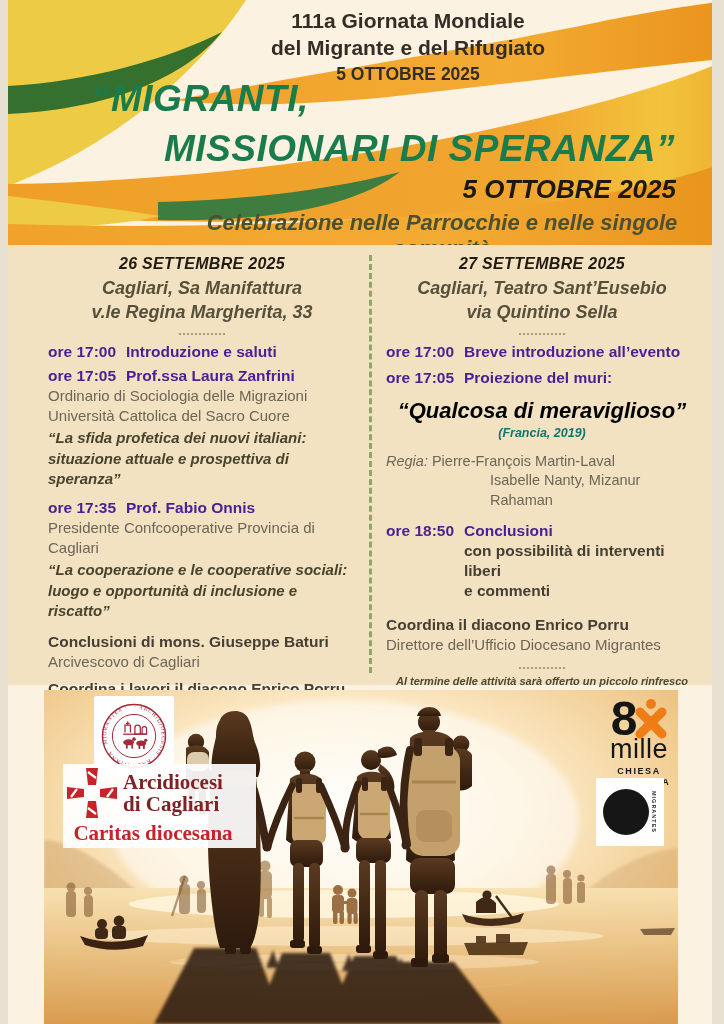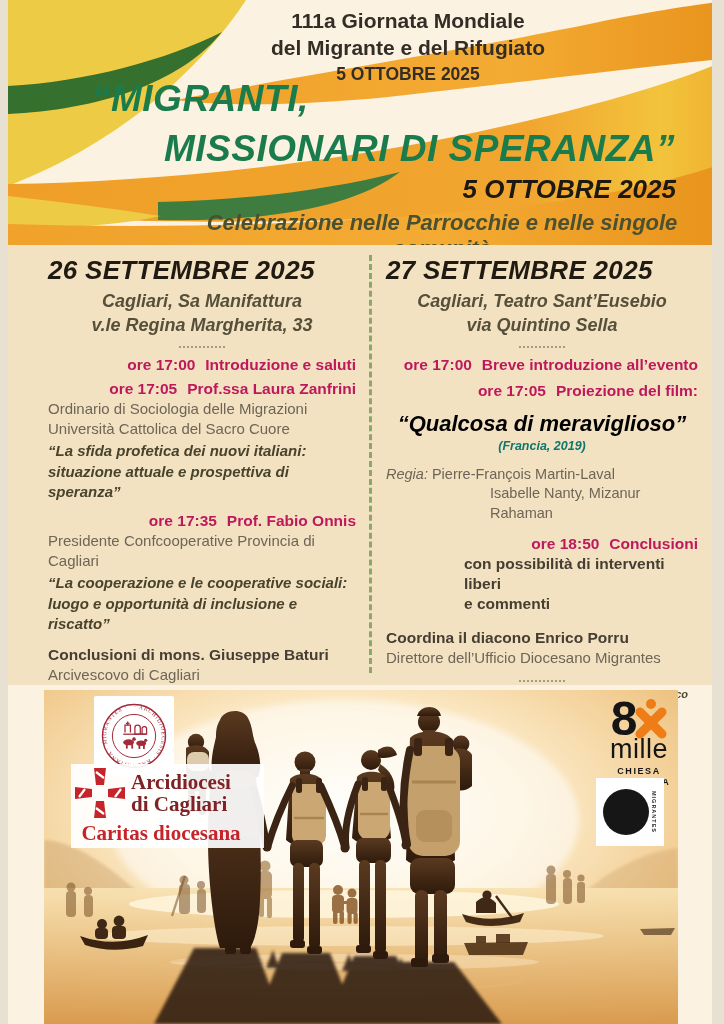--- a/index.html
+++ b/index.html
@@ -17,45 +17,45 @@
     color:#1a7b4c;letter-spacing:.5px;}
   .bigdate{position:absolute;right:56px;top:174px;font-size:26px;font-weight:bold;font-style:italic;color:#1d1812;}
   .subtitle{position:absolute;left:176px;top:210px;width:516px;text-align:center;
     font-size:22px;font-weight:bold;font-style:italic;color:#4b5130;}
   
   .band{position:absolute;left:0;top:245px;width:724px;height:440px;background:#f3e2c2;}
   .divider{position:absolute;left:361px;top:10px;height:418px;border-left:3px dashed #8aa968;}
   .col{position:absolute;top:0;padding-top:10px;}
   .col.left{left:40px;width:308px;}
   .col.right{left:378px;width:312px;}
-  .c-date{font-size:26px;font-weight:bold;font-style:italic;color:#201a12;text-align:left;letter-spacing:.3px;}
+  .c-date{font-size:16px;font-weight:bold;font-style:italic;color:#201a12;text-align:center;letter-spacing:.3px;}
   .c-venue{font-size:18px;font-weight:bold;font-style:italic;color:#56503a;text-align:center;line-height:1.35;margin-top:3px;}
   .sep-dot{width:46px;border-top:2px dotted #a39a82;margin:8px auto 4px auto;}
   .sep-tiny{width:34px;border-top:2px solid #cfc4a6;margin:6px auto 0 auto;}
-  .row{display:flex;margin-top:7px;font-size:15.5px;font-weight:bold;color:#be185d;line-height:1.3;justify-content:flex-end;}
+  .row{display:flex;margin-top:7px;font-size:15.5px;font-weight:bold;color:#4c1d95;line-height:1.3;}
   .row .t{width:78px;flex:none;}
   .cont{padding-left:78px;font-size:15.5px;font-weight:bold;color:#453e33;line-height:1.3;}
   .reg{font-size:15px;color:#6e6557;line-height:1.32;}
   .quote{font-size:15px;font-weight:bold;font-style:italic;color:#48432c;line-height:1.36;margin-top:3px;}
   .bold-line{font-size:15.5px;font-weight:bold;color:#453e33;line-height:1.3;}
   .film{font-size:22px;font-weight:bold;font-style:italic;color:#000000;text-align:center;margin-top:10px;}
   .film-sub{font-size:12.5px;font-weight:bold;font-style:italic;color:#0f766e;text-align:center;margin-top:2px;}
   .credits{font-size:14.5px;color:#6e6557;line-height:1.35;}
   .credits .lbl{font-style:italic;}
   .credits .ind{padding-left:104px;}
   .foot{font-size:11px;font-weight:bold;font-style:italic;color:#4b4930;text-align:center;line-height:1.5;white-space:nowrap;}
   .mt4{margin-top:4px;}.mt6{margin-top:6px;}.mt8{margin-top:8px;}.mt10{margin-top:10px;}
   .mt12{margin-top:12px;}.mt14{margin-top:14px;}
   
   .photo{position:absolute;left:36px;top:690px;width:634px;height:334px;}
   .photo svg{display:block;}
   
   .seal{position:absolute;left:86px;top:696px;width:80px;height:80px;background:#fff;border-radius:2px;
     display:flex;align-items:center;justify-content:center;}
-  .caritas{position:absolute;left:63px;top:764px;width:176px;background:rgba(255,255,255,.92);padding:2px 15px 2px 2px;}
+  .caritas{position:absolute;left:55px;top:764px;width:176px;background:rgba(255,255,255,.92);padding:2px 15px 2px 2px;}
   .caritas .top{display:flex;align-items:center;}
   .caritas .nm{font-family:"Liberation Serif","DejaVu Serif",serif;font-weight:bold;color:#7f2125;
     font-size:21px;line-height:1.05;margin-left:4px;}
   .caritas .cd{font-family:"Liberation Serif","DejaVu Serif",serif;font-weight:bold;color:#c5242a;
     font-size:21px;text-align:center;margin-top:1px;}
   .pm8{position:absolute;left:585px;top:698px;width:92px;display:flex;flex-direction:column;align-items:center;color:#151515;}
   .pm8 .r1{display:flex;align-items:flex-start;}
   .pm8 .eight{font-size:48px;font-weight:bold;line-height:.88;letter-spacing:-2px;}
   .pm8 .mille{font-size:27px;letter-spacing:.5px;line-height:1;margin-top:-4px;}
   .pm8 .chiesa{font-size:9px;font-weight:bold;letter-spacing:1.6px;margin-top:3px;}
@@ -163,21 +163,21 @@
         <div>via Quintino Sella</div>
       </div>
       <div class="sep-dot"></div>
 
       <div class="row">
         <span class="t">ore 17:00</span>
         <span>Breve introduzione all’evento</span>
       </div>
       <div class="row mt6">
         <span class="t">ore 17:05</span>
-        <span>Proiezione del film:</span>
+        <span>Proiezione del muri:</span>
       </div>
 
       <div class="film">“Qualcosa di meraviglioso”</div>
       <div class="film-sub">(Francia, 2019)</div>
 
       <div class="credits mt12">
         <div><span class="lbl">Regia:</span><span> Pierre-François Martin-Laval</span></div>
         <div class="ind">Isabelle Nanty, Mizanur Rahaman</div>
       </div>
 

